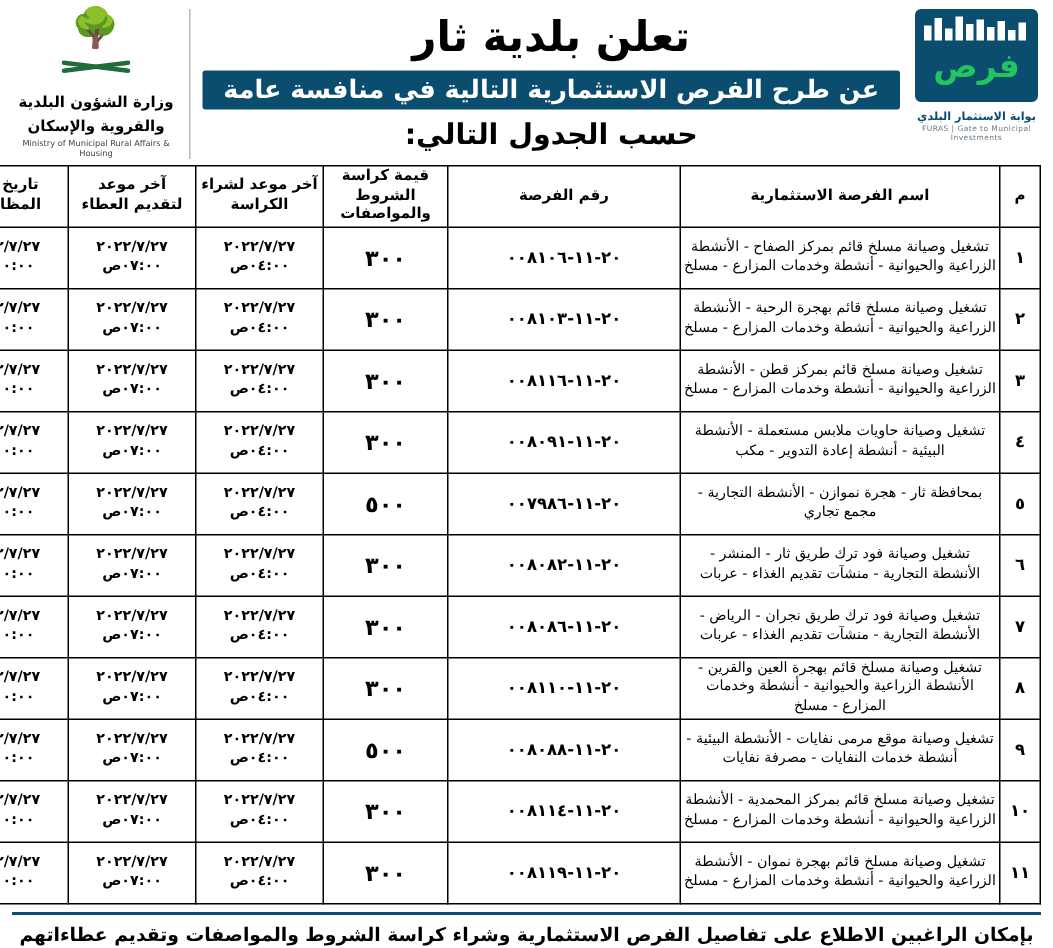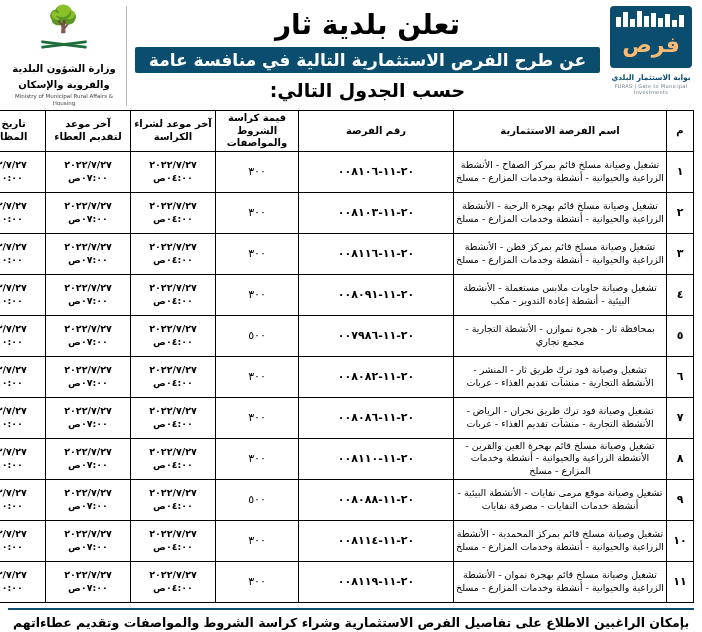--- a/index.html
+++ b/index.html
@@ -40,21 +40,21 @@
     display:flex;align-items:center;justify-content:center;
     overflow:hidden;
   }
   .furas-skyline{
     position:absolute;top:3px;left:4px;right:4px;height:16px;
   }
   .furas-skyline span{
     position:absolute;bottom:0;background:#ffffff;width:5px;
   }
   .furas-word{
-    color:#fdba74;font-size:22px;font-weight:bold;letter-spacing:-1px;
+    color:#22c55e;font-size:22px;font-weight:bold;letter-spacing:-1px;
     margin-top:14px;
   }
   .furas-sub{
     font-size:7.5px;color:#0a4d6e;margin-top:5px;text-align:left;line-height:1.2;
     font-weight:bold;
   }
   .furas-sub2{
     font-size:5px;color:#6b7a84;margin-top:1px;text-align:center;letter-spacing:.3px;
   }
   .title-block{
@@ -135,21 +135,21 @@
   .col-open{width:80px;}
 
   td.name{
     font-size:9.5px;
     font-weight:normal;
     line-height:1.35;
     height:38px;
   }
   td.m{font-size:11px;font-weight:bold;}
   td.num{font-size:11px;font-weight:bold;letter-spacing:.5px;}
-  td.price{font-size:11px;font-weight:normal;}
+  td.price{font-size:15px;font-weight:bold;}
   td.date{font-size:9.5px;font-weight:bold;line-height:1.35;}
   .date .d{display:block;}
   .date .t{display:block;}
 
   
   .footer{
     margin-top:5px;
     border-top:2px solid #0a4d6e;
     padding-top:4px;
     text-align:center;

